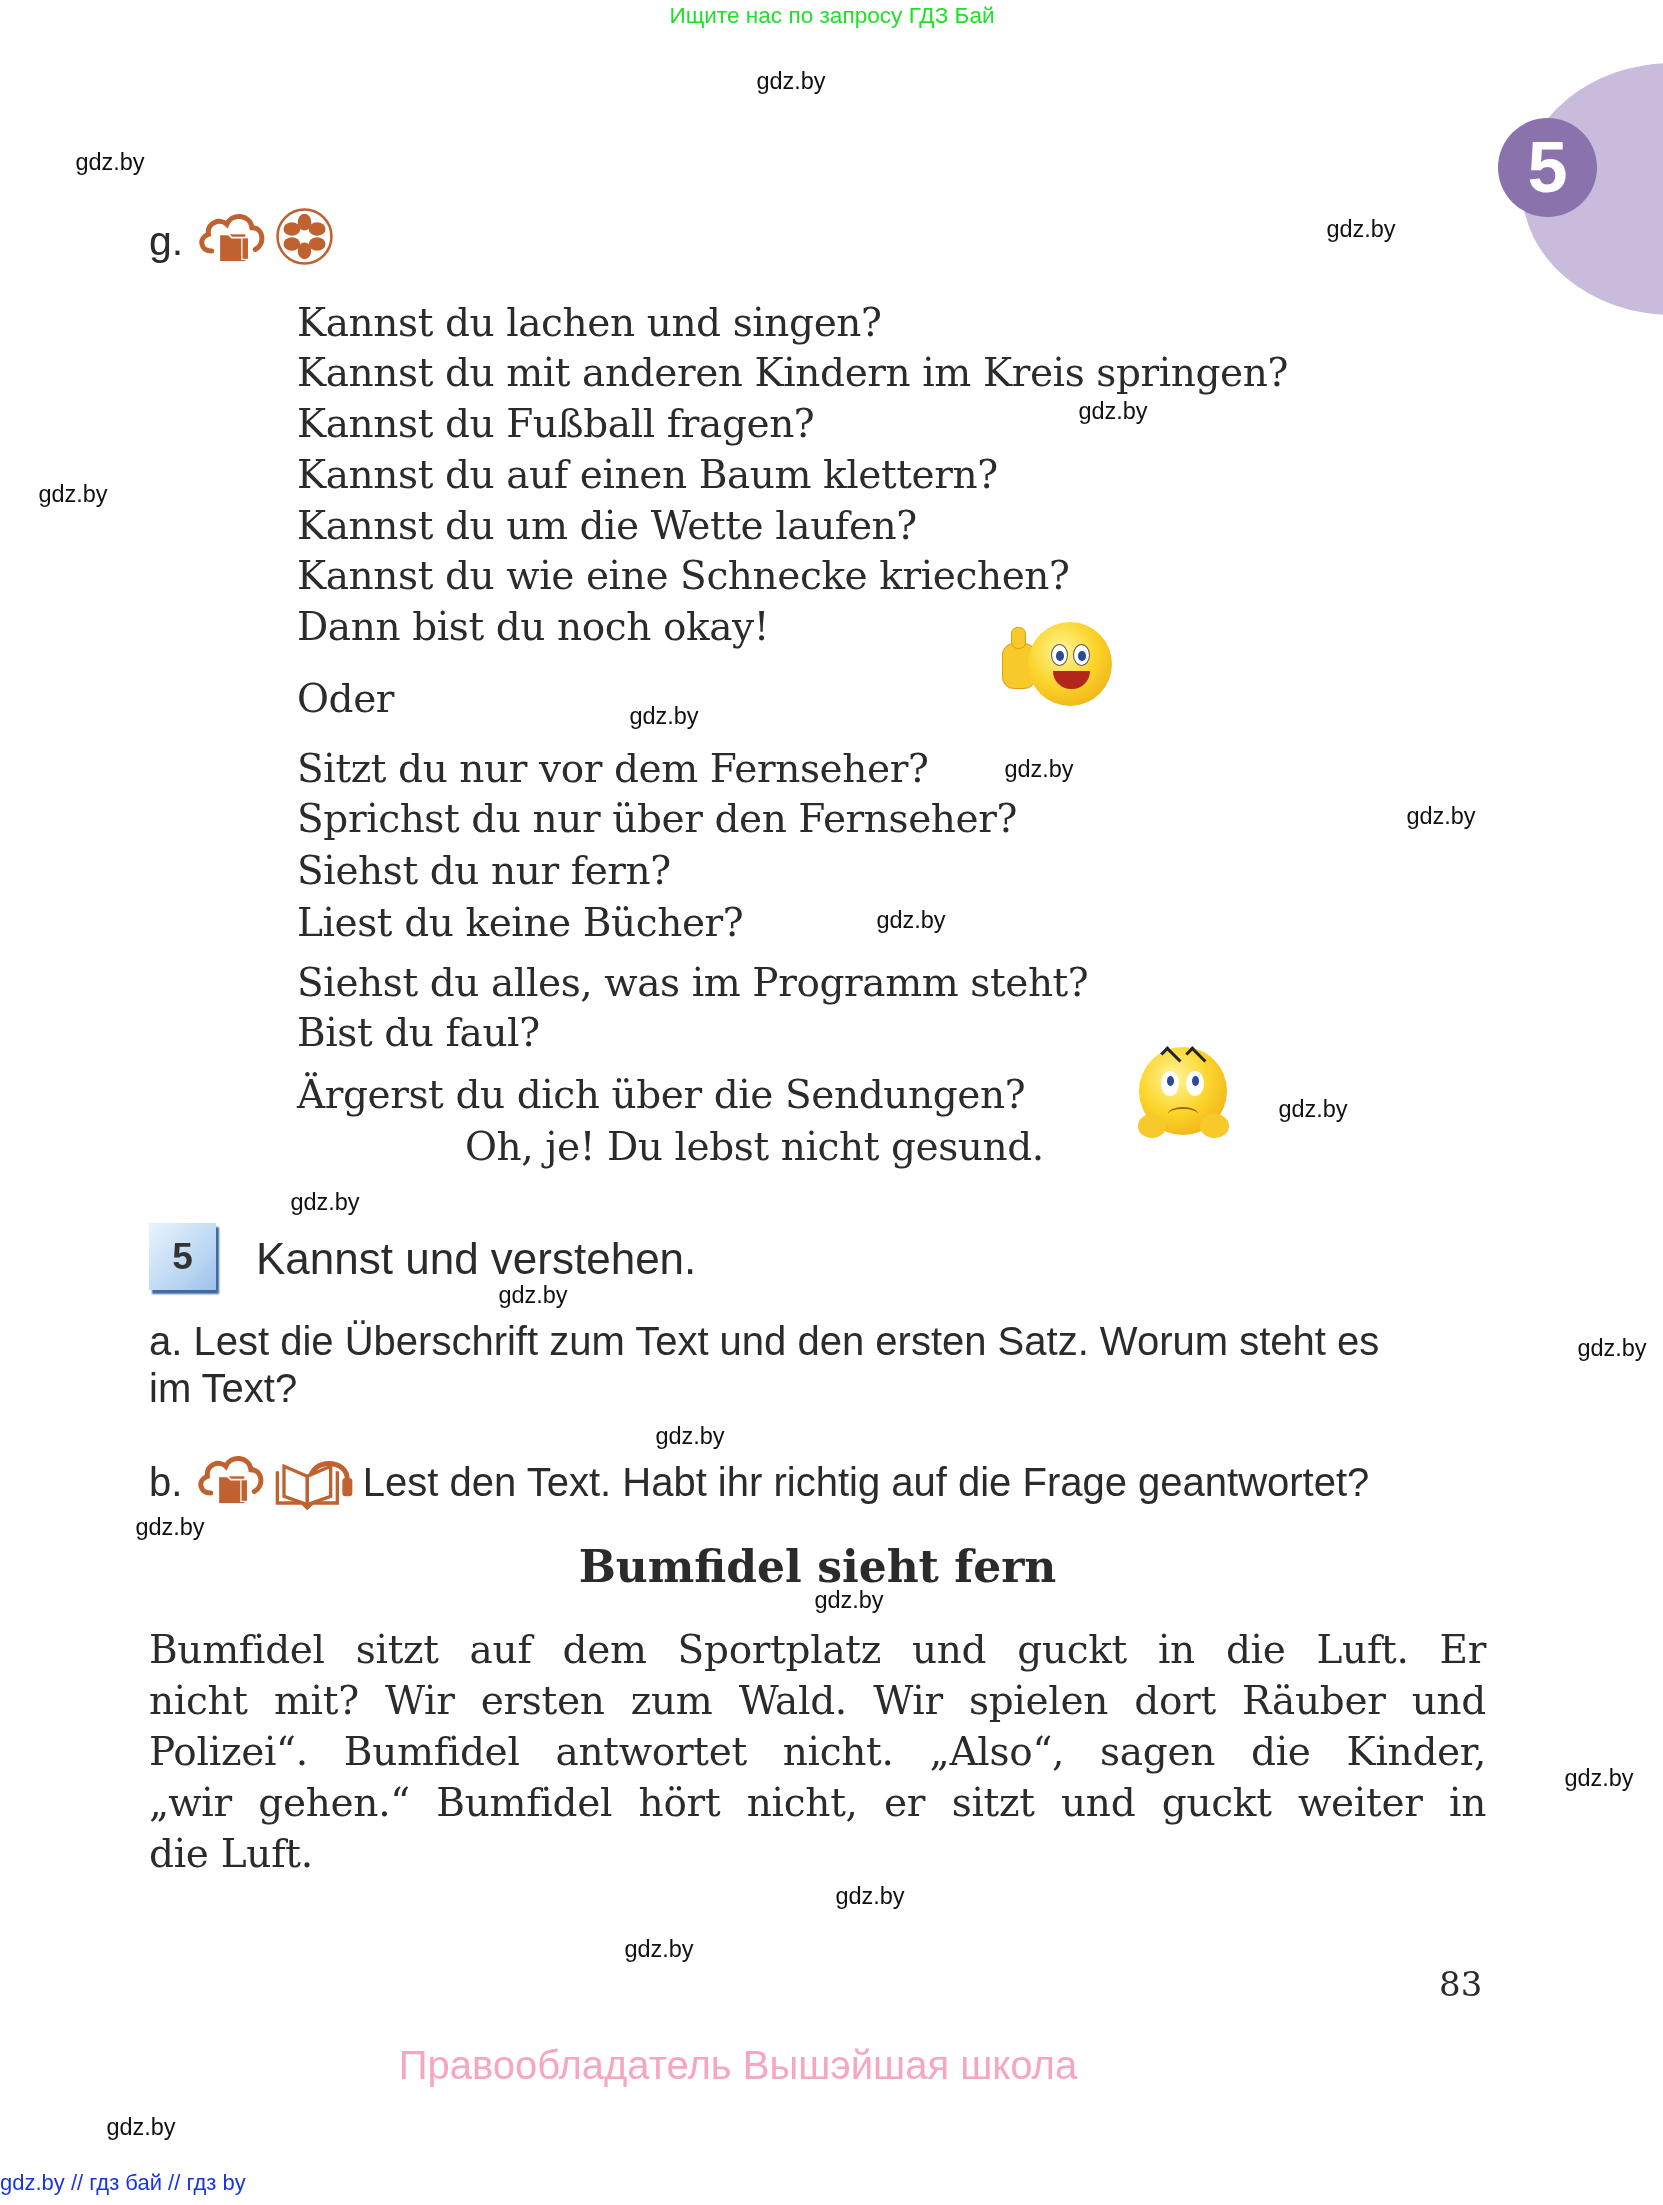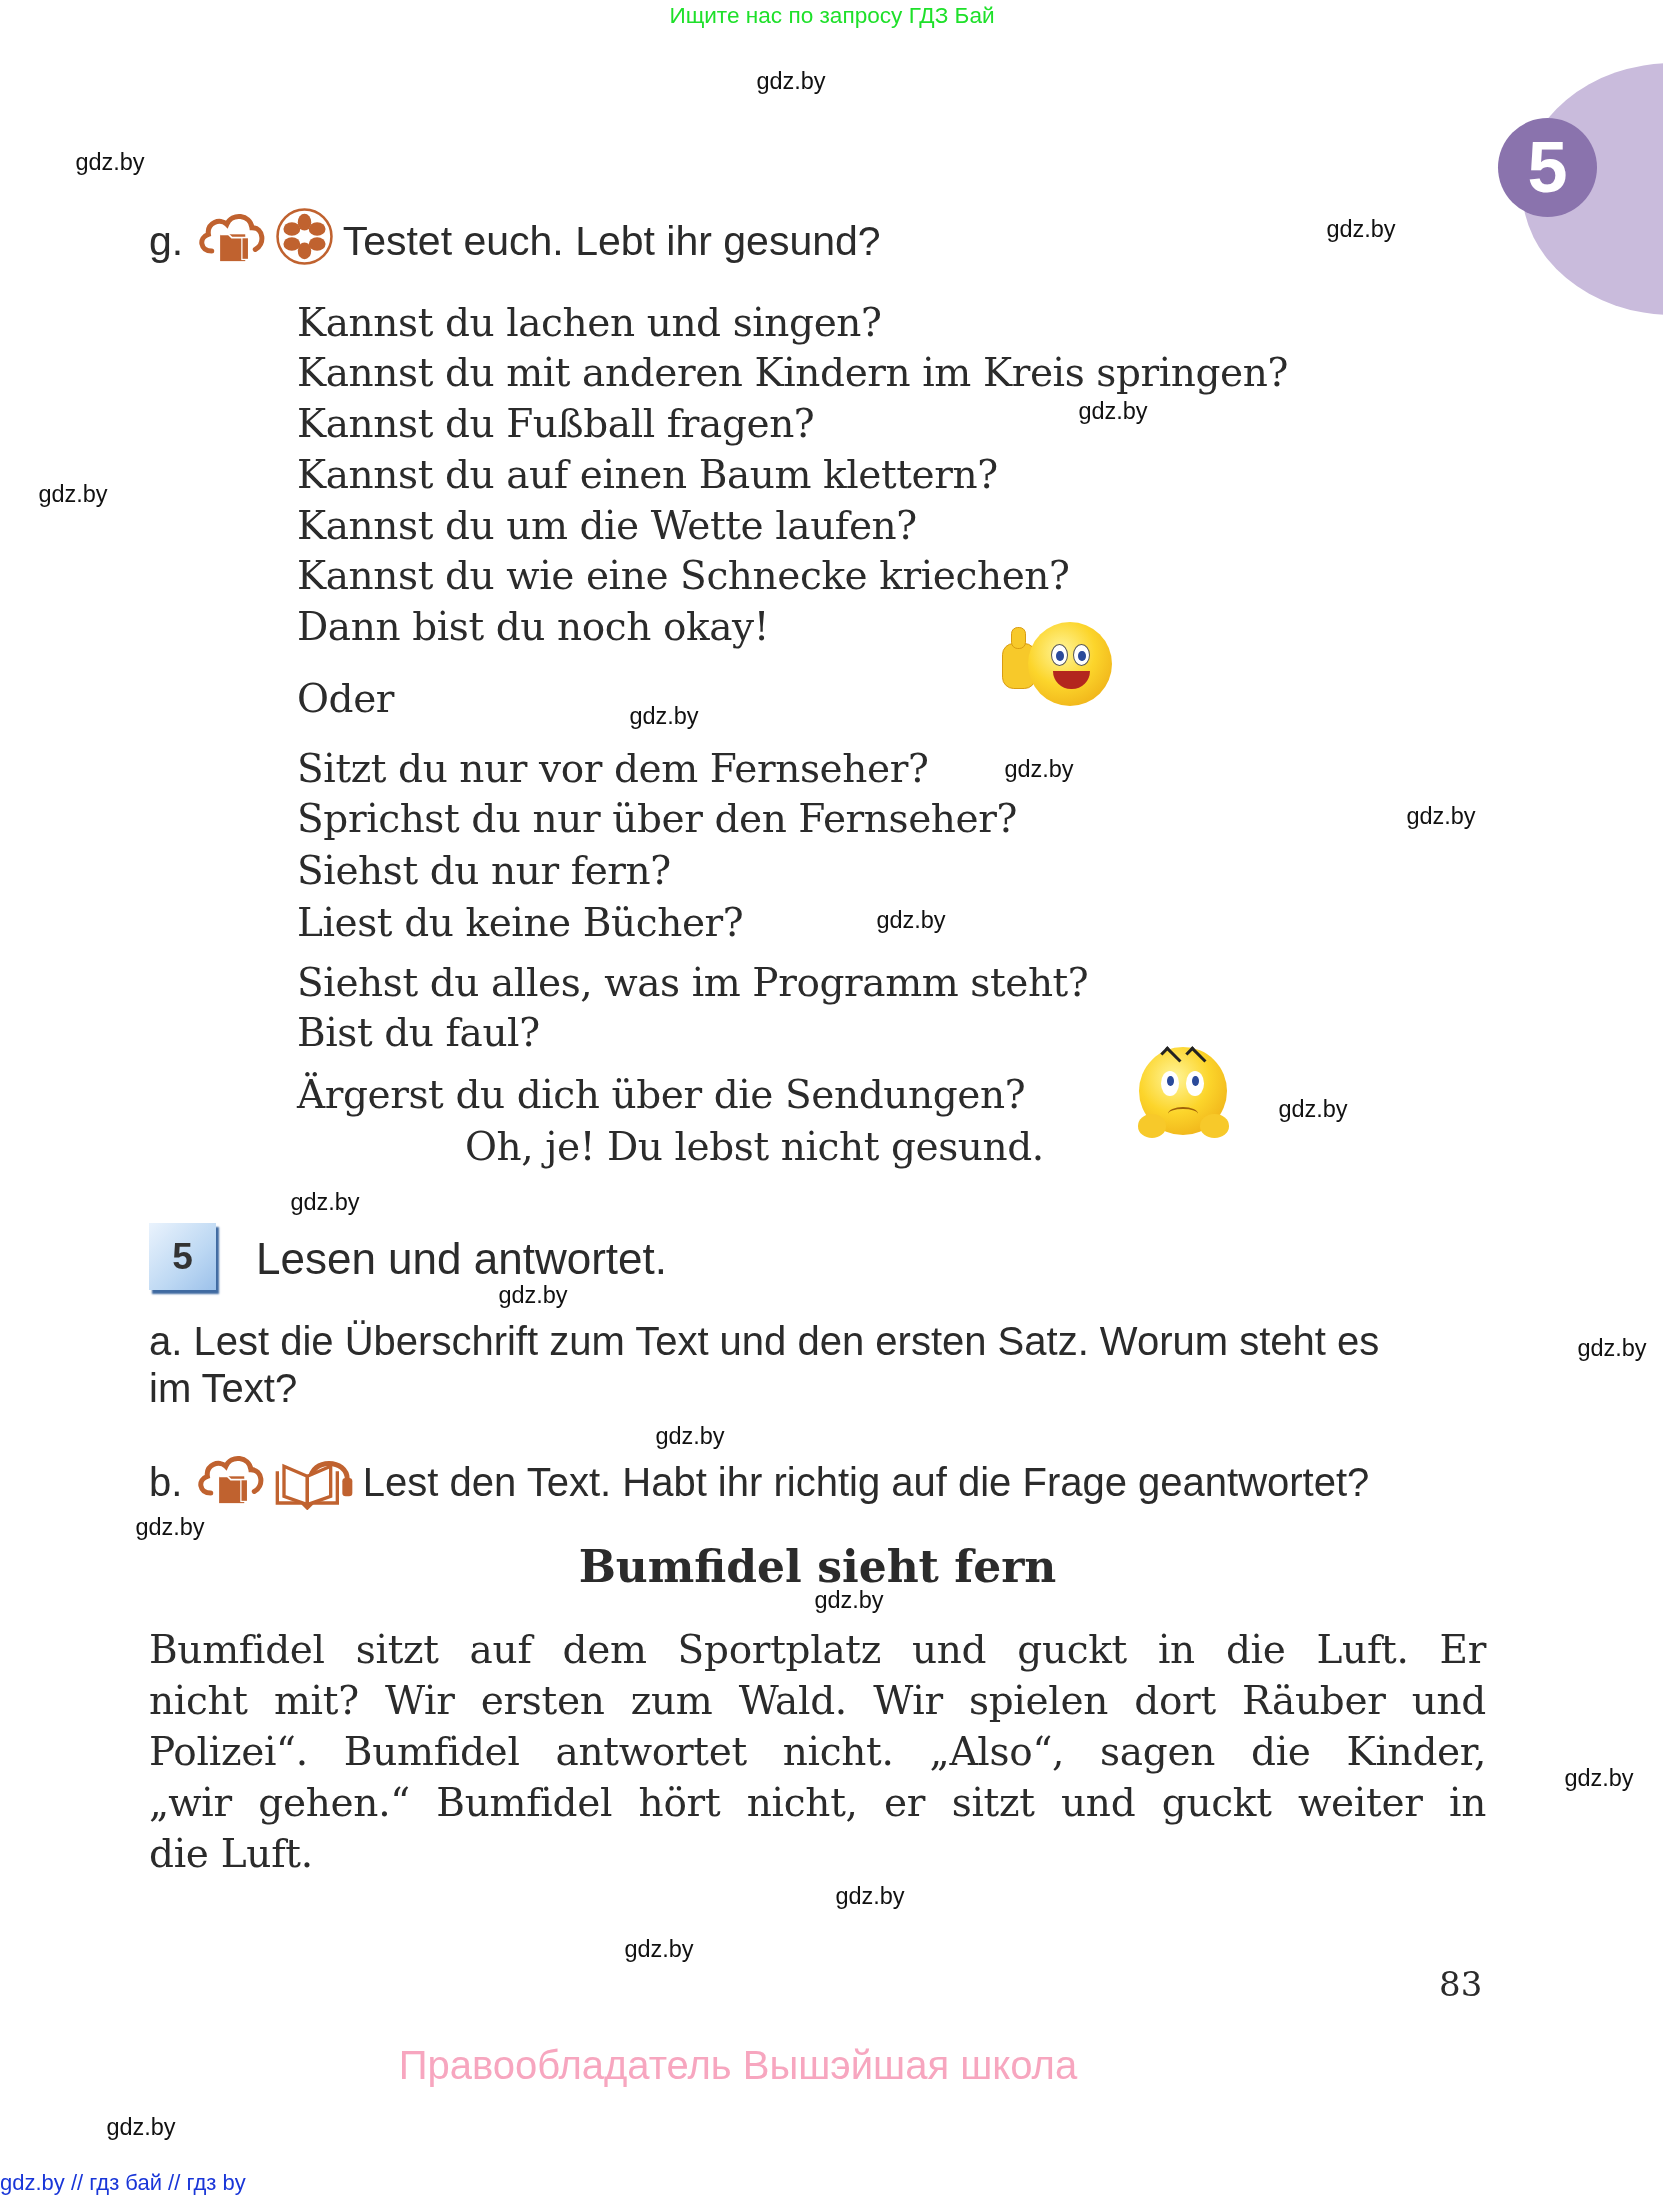--- a/index.html
+++ b/index.html
@@ -74,21 +74,20 @@
         <ellipse cx="35" cy="18" rx="8" ry="10"></ellipse>
         <ellipse cx="35" cy="52" rx="8" ry="10"></ellipse>
         <ellipse cx="20" cy="26" rx="10" ry="8"></ellipse>
         <ellipse cx="50" cy="26" rx="10" ry="8"></ellipse>
         <ellipse cx="20" cy="44" rx="10" ry="8"></ellipse>
         <ellipse cx="50" cy="44" rx="10" ry="8"></ellipse>
       </g>
       <circle cx="35" cy="35" r="6" fill="#fff"></circle>
     </svg>
   </span>
-  <span>Testet euch. Lebt ihr gesund?</span>
 </div>
 
 <div class="poem" style="top:322px">Kannst du lachen und singen?</div>
 <div class="poem" style="top:372px">Kannst du mit anderen Kindern im Kreis springen?</div>
 <div class="poem" style="top:423px">Kannst du Fußball fragen?</div>
 <div class="poem" style="top:474px">Kannst du auf einen Baum klettern?</div>
 <div class="poem" style="top:525px">Kannst du um die Wette laufen?</div>
 <div class="poem" style="top:575px">Kannst du wie eine Schnecke kriechen?</div>
 <div class="poem" style="top:626px">Dann bist du noch okay!</div>
 
@@ -121,21 +120,21 @@
   <div style="position:absolute;left:25px;top:28.5px;width:18.4px;height:25px;border-radius:50%;background:#fff;"></div>
   <div style="position:absolute;left:50px;top:28.5px;width:18.4px;height:25px;border-radius:50%;background:#fff;"></div>
   <div style="position:absolute;left:31px;top:34px;width:6.7px;height:10px;border-radius:50%;background:#2a4a9a;"></div>
   <div style="position:absolute;left:56px;top:34px;width:6.7px;height:10px;border-radius:50%;background:#2a4a9a;"></div>
   <div style="position:absolute;left:32px;top:65px;width:30px;height:11.7px;border-top:2.5px solid #a0620a;border-radius:50% 50% 0 0;"></div>
   <div style="position:absolute;left:1.7px;top:72px;width:28.5px;height:23.5px;border-radius:50%;background:#f7c92a;"></div>
   <div style="position:absolute;left:64px;top:72px;width:28.5px;height:23.5px;border-radius:50%;background:#f7c92a;"></div>
 </div>
 
 <div class="sticky">5</div>
-<div class="heading5">Lesen und antwortet.</div>
+<div class="heading5">Kannst und verstehen.</div>
 
 <div class="abs" style="left:149px;top:1318px;font-size:40px;font-weight:500;line-height:47px;color:#2b2b2b;white-space:nowrap;">
   <div><span>a.</span> <span>Lest die Überschrift zum Text und den ersten Satz. Worum steht es</span></div>
   <div>im Text?</div>
 </div>
 
 <div class="task" style="left:149px;top:1449px;height:67px;font-size:40px;">
   <span class="lbl">b.</span>
   <span class="icon">
     <svg width="72" height="54" viewBox="0 0 86 64">

